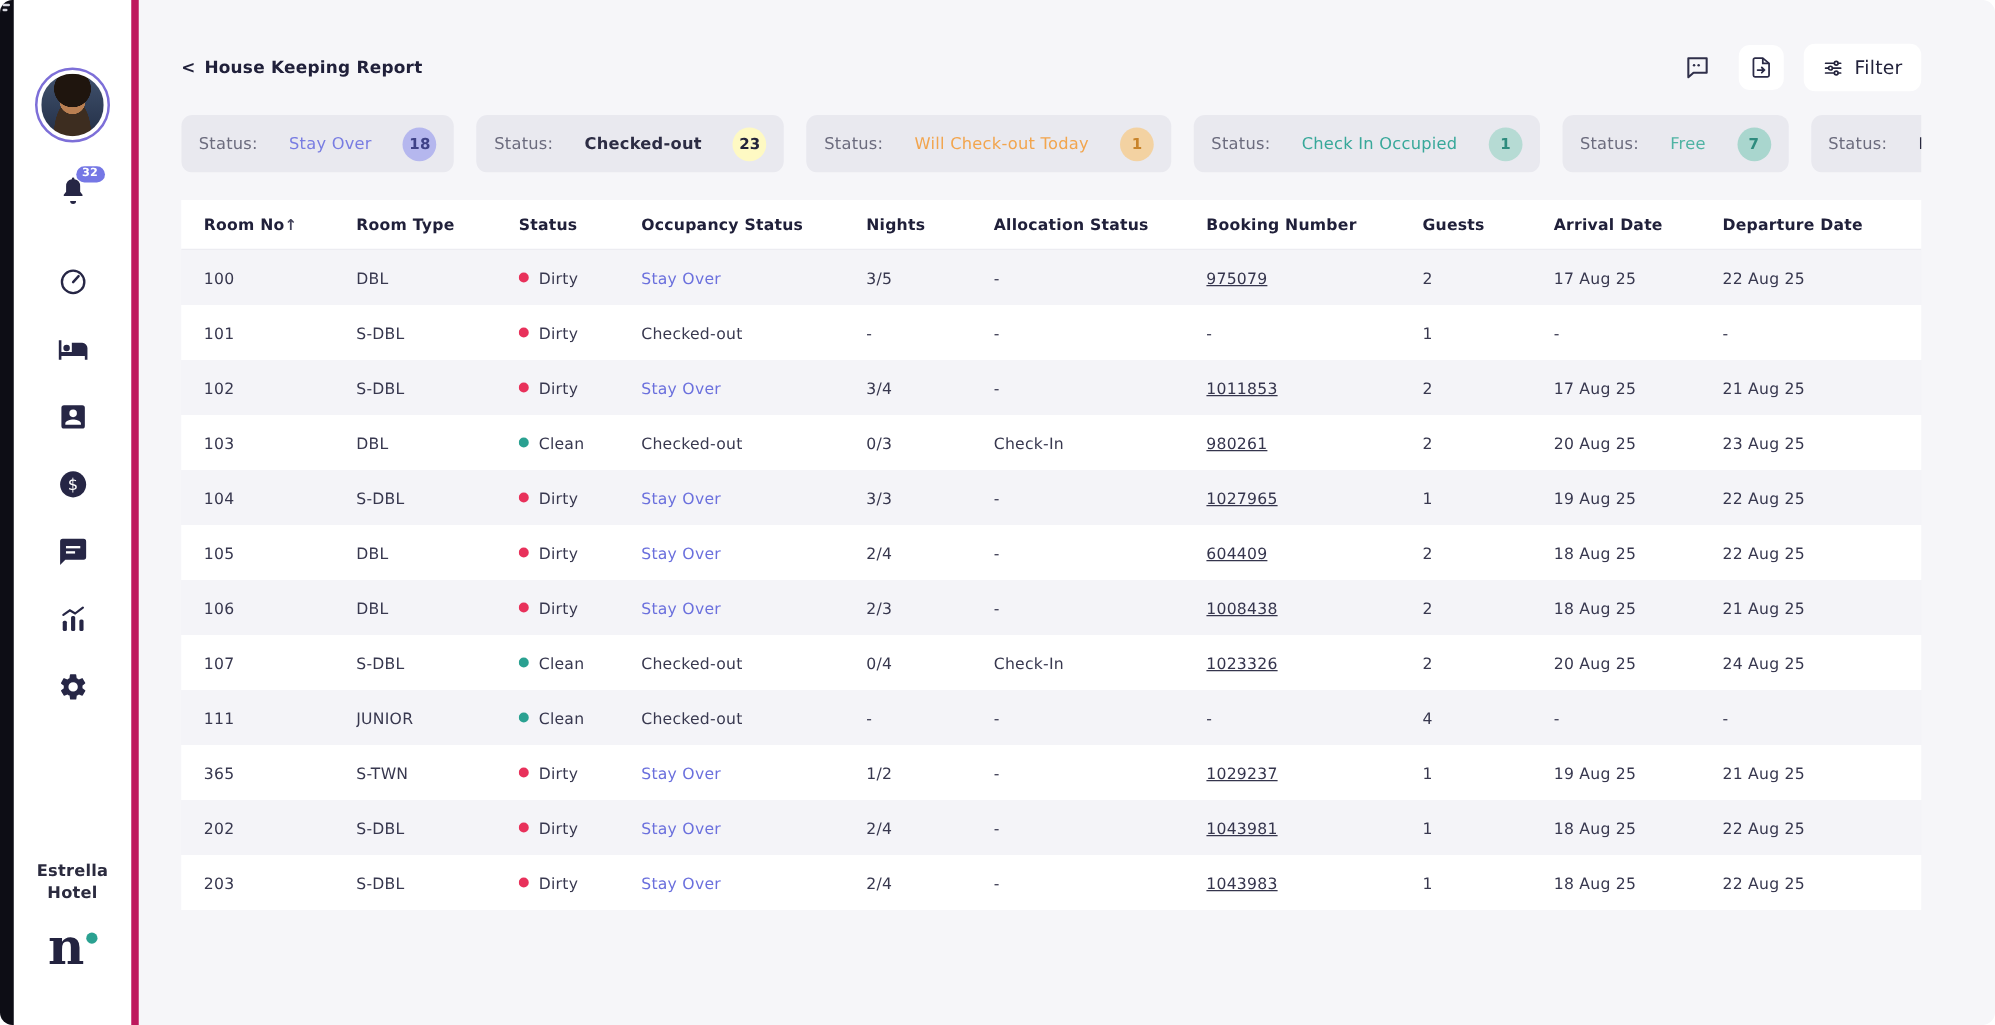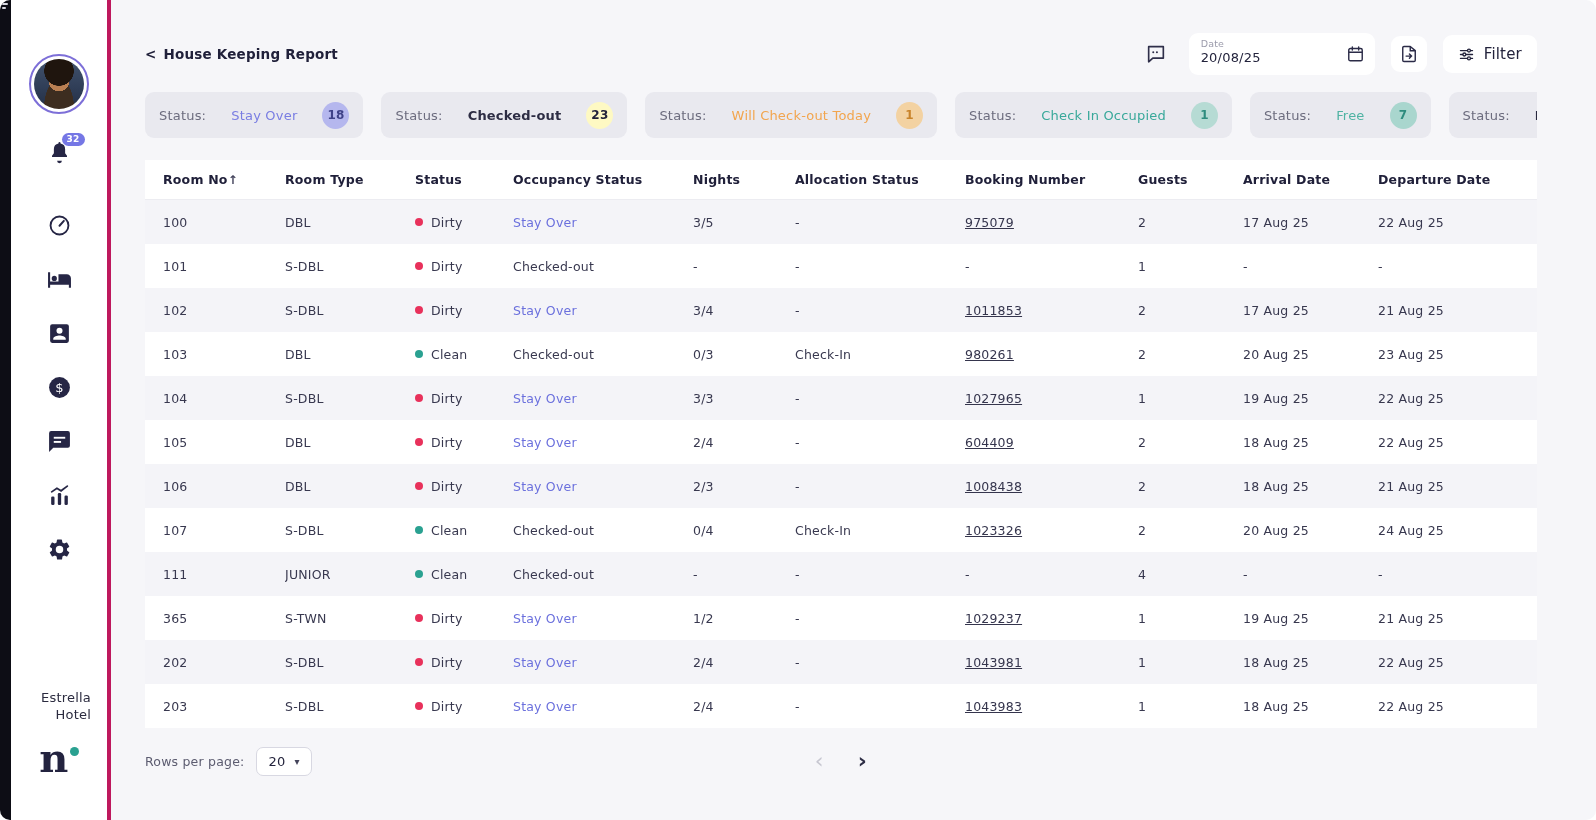--- a/index.html
+++ b/index.html
@@ -19,21 +19,21 @@
     position:absolute; left:0; top:0; width:11px; height:100%;
     background:#0d0d15; z-index:30;
   }
   .edge-strip .mark { position:absolute; background:#d8d8e0; height:2px; border-radius:1px; }
   .edge-strip .m1 { top:3px; left:2px; width:6px; }
   .edge-strip .m2 { top:7px; left:2px; width:4px; }
 
   
   .sidebar {
     position:absolute; left:11px; top:0; bottom:0; width:100px;
-    background:#ffffff; border-right:4px solid #be185d; z-index:20;
+    background:#ffffff; border-right:6px solid #be185d; z-index:20;
     display:flex; flex-direction:column; align-items:center;
   }
   .avatar-ring {
     margin-top:54px; width:60px; height:60px; border-radius:50%;
     border:2px solid #7d6fd8; padding:3px;
   }
   .avatar {
     width:100%; height:100%; border-radius:50%;
     background:
       radial-gradient(circle at 50% 24%, #1f150e 0 32%, rgba(0,0,0,0) 33%),
@@ -44,21 +44,21 @@
   .bell-wrap { position:relative; margin-top:26px; }
   .notif-badge {
     position:absolute; top:-7px; right:-13px;
     background:#7577e5; color:#fff; font-size:9px; font-weight:bold;
     border-radius:9px; padding:2px 5px; line-height:1;
   }
   .nav-icons { margin-top:44px; display:flex; flex-direction:column; align-items:center; }
   .nav-item { margin-bottom:29px; cursor:pointer; line-height:0; }
   .side-spacer { flex:1; }
   .hotel-name {
-    width:64px; text-align:right; font-size:13px; font-weight:normal;
+    width:64px; text-align:center; font-size:13px; font-weight:bold;
     color:#2b2b3f; line-height:1.35; margin-bottom:14px;
   }
   .logo { margin-bottom:42px; position:relative; line-height:1; }
   .logo .logo-n { font-size:40px; font-weight:600; color:#23233f; font-family:"DejaVu Serif","Liberation Serif",serif; }
   .logo .logo-dot {
     display:inline-block; width:9px; height:9px; border-radius:50%;
     background:#2aa191; margin-left:1px; position:relative; top:-16px;
   }
 
   
@@ -217,31 +217,20 @@
           <span>House Keeping Report</span>
         </div>
         <div class="topbar-right">
           <button class="icon-btn">
             <svg width="22" height="22" viewBox="0 0 24 24">
                 <path fill="none" stroke="#2f2f4a" stroke-width="1.8" stroke-linejoin="round" d="M4 4h16v12.5H8.5L4 20.5z"></path>
                 <circle cx="9" cy="10" r="1.1" fill="#2f2f4a"></circle>
                 <circle cx="13" cy="10" r="1.1" fill="#2f2f4a"></circle>
               </svg>
           </button>
-          <div class="date-field">
-            <span class="date-label">Date</span>
-            <span class="date-value">20/08/25</span>
-            <span class="cal">
-              <svg width="19" height="19" viewBox="0 0 24 24">
-                  <rect x="3.5" y="5" width="17" height="15.5" rx="2" fill="none" stroke="#2b2b47" stroke-width="1.8"></rect>
-                  <path d="M3.5 9.7h17" stroke="#2b2b47" stroke-width="1.8"></path>
-                  <path d="M8 3v4M16 3v4" stroke="#2b2b47" stroke-width="1.8" stroke-linecap="round"></path>
-                </svg>
-            </span>
-          </div>
           <button class="icon-btn white">
             <svg width="20" height="20" viewBox="0 0 24 24">
                 <path fill="none" stroke="#2b2b47" stroke-width="1.7" stroke-linejoin="round" d="M13.5 3H6a1.5 1.5 0 0 0-1.5 1.5v15A1.5 1.5 0 0 0 6 21h12a1.5 1.5 0 0 0 1.5-1.5V8z"></path>
                 <path fill="none" stroke="#2b2b47" stroke-width="1.7" d="M13.5 3v5h6"></path>
                 <path fill="none" stroke="#2b2b47" stroke-width="1.7" stroke-linecap="round" d="M8.5 14.5h6M12.5 12l2.5 2.5-2.5 2.5"></path>
               </svg>
           </button>
           <button class="filter-btn">
             <svg width="17" height="17" viewBox="0 0 24 24">
                 <g stroke="#23233c" stroke-width="1.9" stroke-linecap="round" fill="none">
@@ -504,29 +493,16 @@
               <div class="td">2/4</div>
               <div class="td">-</div>
               <div class="td"><a class="booking-link">1043983</a></div>
               <div class="td">1</div>
               <div class="td">18 Aug 25</div>
               <div class="td">22 Aug 25</div>
             </div>
           </div>
       </div>
 
-      <div class="table-footer">
-        <div class="rpp">
-          <span>Rows per page:</span>
-          <span class="rpp-select">
-            <span>20</span>
-            <span class="rpp-caret">▾</span>
-          </span>
-        </div>
-        <div class="pager">
-          <span class="page-prev">‹</span>
-          <span class="page-next">›</span>
-        </div>
-      </div>
 
     </div>
   </div>
 </div>
 
 </body></html>

